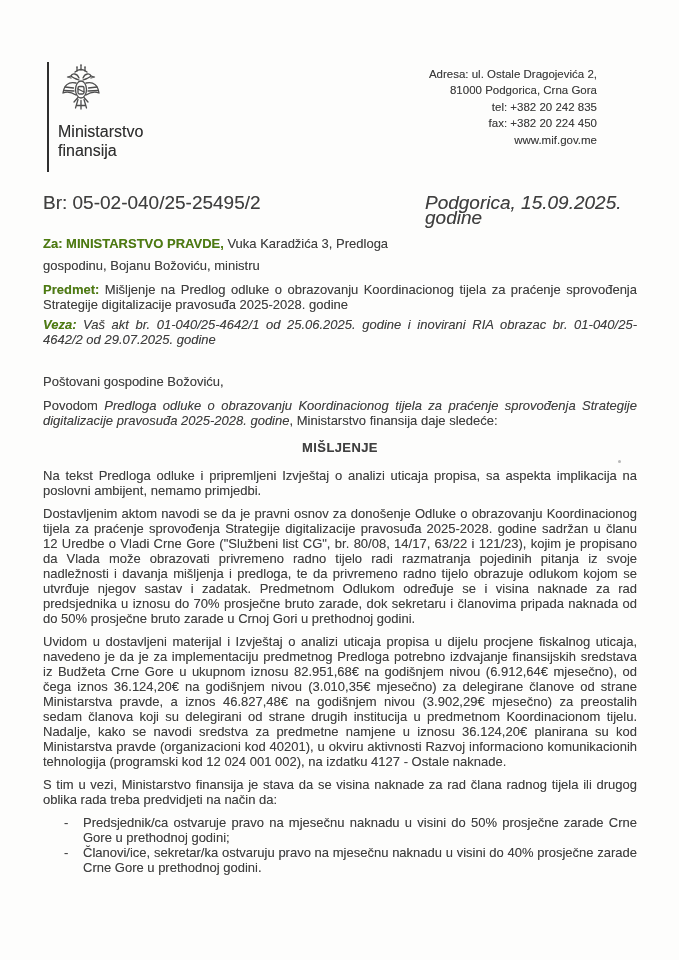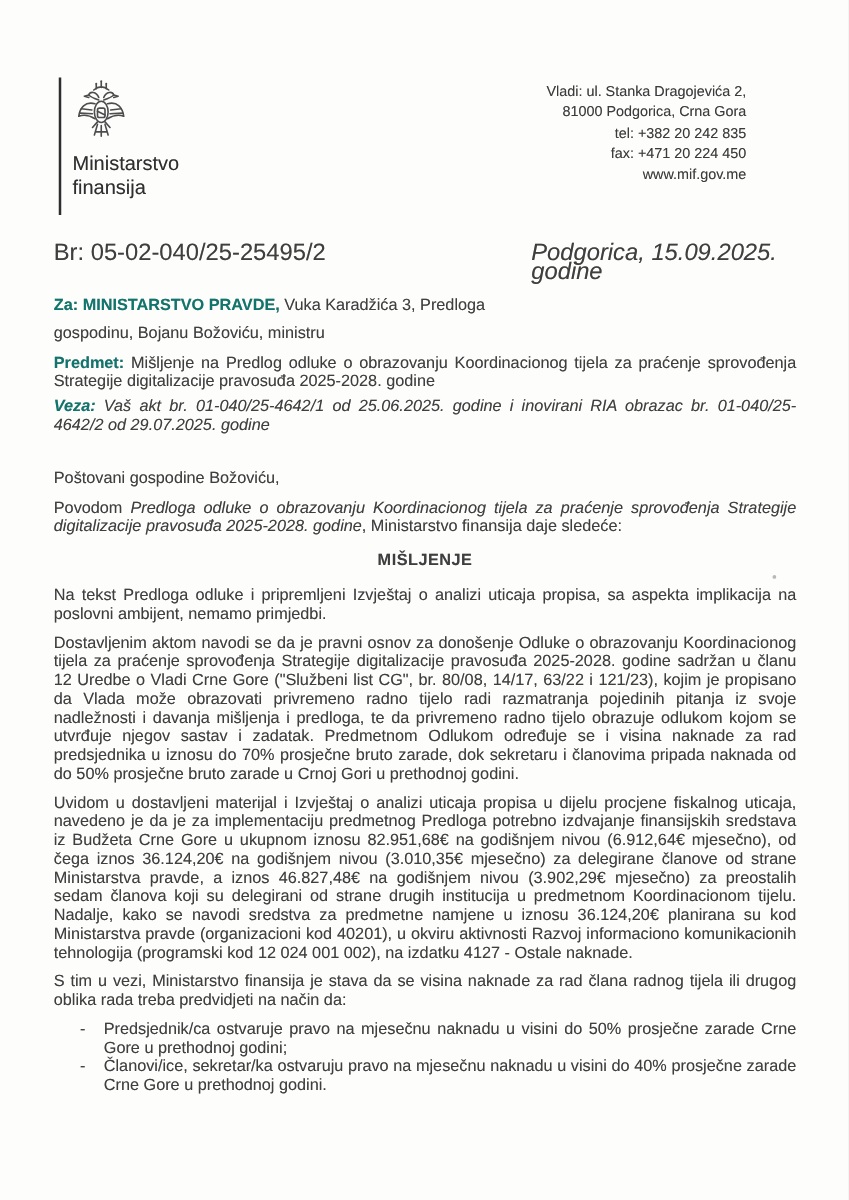--- a/index.html
+++ b/index.html
@@ -27,21 +27,21 @@
   .content{position:absolute;left:43px;top:236px;width:594px;font-size:13px;line-height:15px;}
   .content p{margin:0;}
   .attn{margin-top:7px !important;}
   .subject{margin-top:9px !important;text-align:justify;}
   .related{margin-top:5px !important;text-align:justify;font-style:italic;}
   .salutation{margin-top:27px !important;}
   .intro{margin-top:9px !important;text-align:justify;}
   .opinion-heading{margin-top:12px !important;text-align:center;font-weight:bold;letter-spacing:.4px;}
   .p1{margin-top:13px !important;text-align:justify;}
   .p2,.p3,.p4{margin-top:8px !important;text-align:justify;}
-  b{font-weight:bold;color:#0f766e;}
+  b{font-weight:bold;color:#4d7c0f;}
   em{font-style:italic;}
   .list{margin-top:8px;}
   .li{display:flex;}
   .li .dash{flex:0 0 40px;box-sizing:border-box;padding-left:21px;}
   .li .li-text{flex:1;text-align:justify;}
   
   .speck{position:absolute;left:618px;top:460px;width:3px;height:3px;border-radius:50%;
          background:#8a8a8a;opacity:.6;}
 </style>
 </head>
@@ -81,24 +81,24 @@
 
       <path d="M36 75 L31 92 M42 77 L42 94 M48 75 L53 92 M33 87 L51 87"></path>
     </svg>
     <div class="ministry-name">
       <div>Ministarstvo</div>
       <div>finansija</div>
     </div>
   </div>
 
   <div class="address">
-    <div>Vladi: ul. Stanka Dragojevića 2,</div>
+    <div>Adresa: ul. Ostale Dragojevića 2,</div>
     <div>81000 Podgorica, Crna Gora</div>
     <div>tel: +382 20 242 835</div>
-    <div>fax: +471 20 224 450</div>
+    <div>fax: +382 20 224 450</div>
     <div>www.mif.gov.me</div>
   </div>
 
   <div class="refrow">
     <span>Br: 05-02-040/25-25495/2</span>
     <span class="date">Podgorica, 15.09.2025. godine</span>
   </div>
 
   <div class="content">
 

